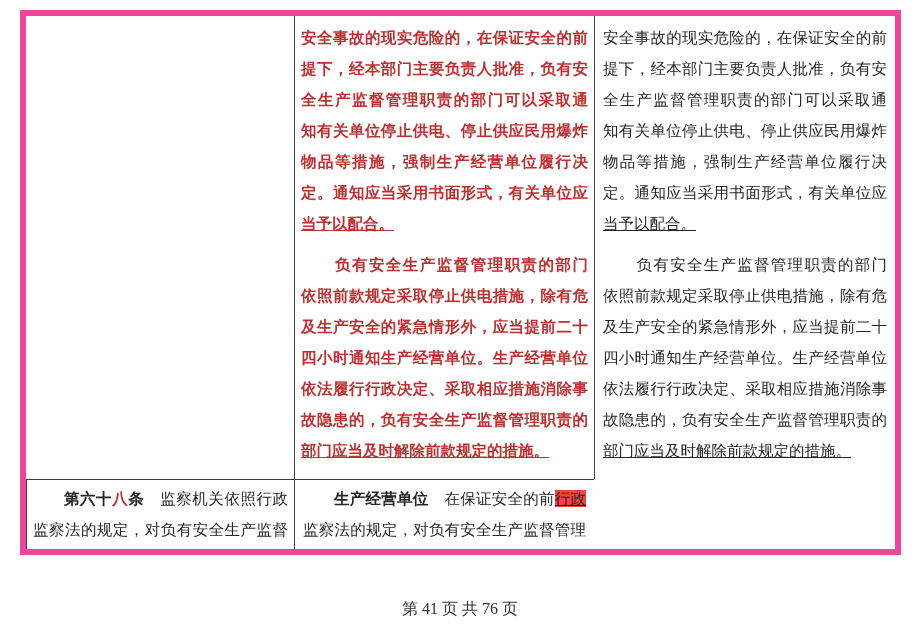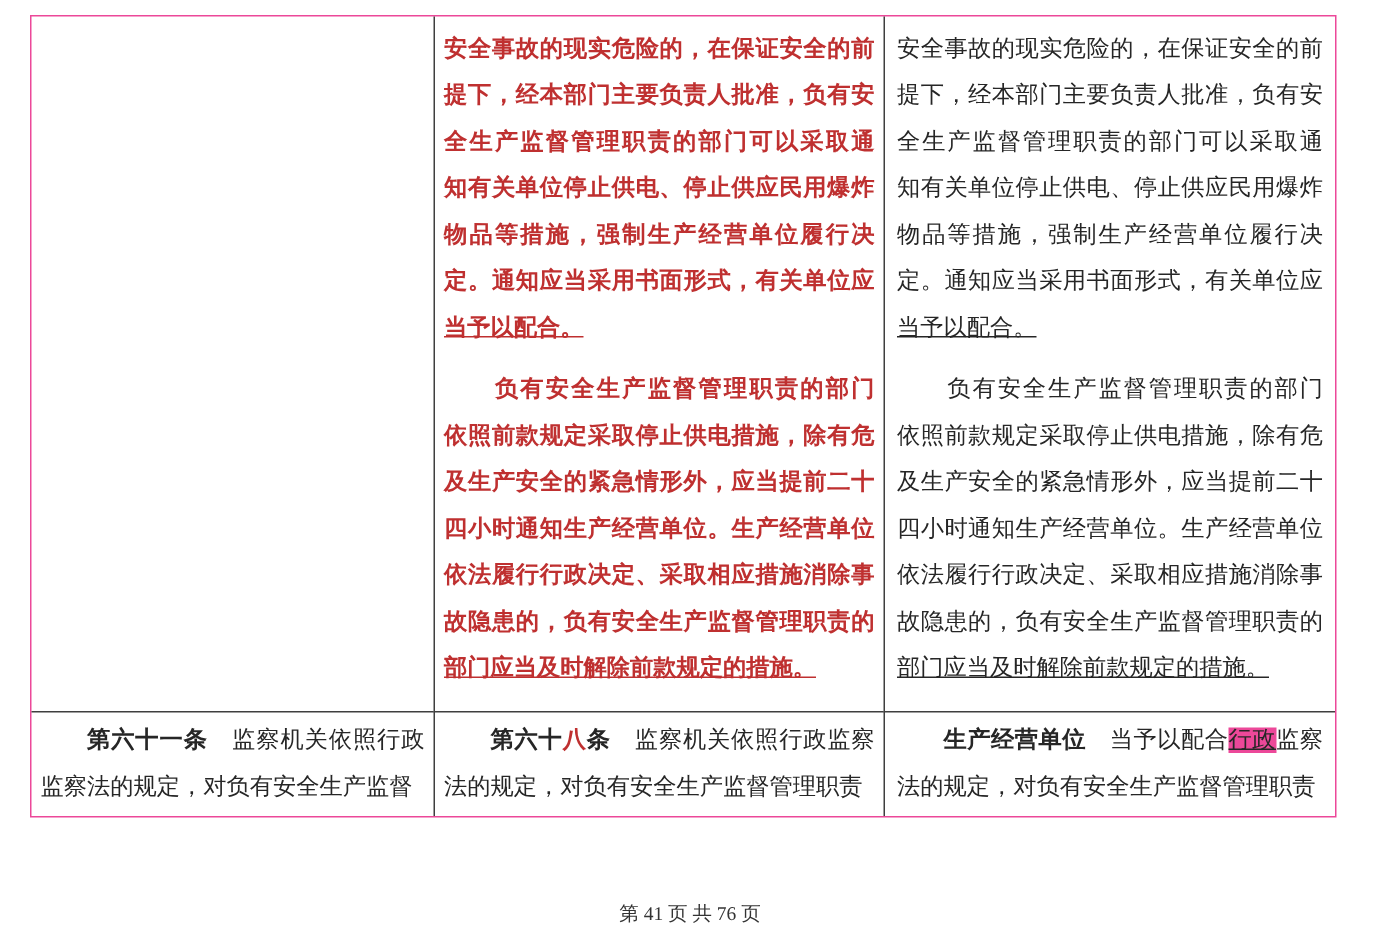--- a/index.html
+++ b/index.html
@@ -5,45 +5,45 @@
   html,body{margin:0;padding:0;}
   body{
     width:920px;height:628px;position:relative;background:#ffffff;
     font-family:"Liberation Serif",serif;color:#262626;overflow:hidden;
   }
   .doc-table{
     position:absolute;left:20px;top:10px;
     display:grid;
     grid-template-columns:268px 300px 301px;
     grid-template-rows:463px 70px;
-    border:1px solid #ec4899;
+    border:6px solid #ec4899;
     background:#ffffff;
   }
   .cell{
     box-sizing:border-box;
     padding:6px 6px 0 6px;
     font-size:15.5px;line-height:31px;
     overflow:hidden;
   }
   .cell.c2,.cell.c3{border-left:1px solid #3f3f3f;}
   .cell.r2{border-top:1px solid #3f3f3f;padding-top:3px;}
   .cell.c3{padding:6px 8px 0 8px;}
   .cell.c3.r2{padding-top:3px;}
   .red-text{color:#bf3030;font-weight:700;}
   .para{margin:0;}
   .para + .para{margin-top:10px;}
   .tline{text-align:justify;text-align-last:justify;}
   .tline.tlast{text-align-last:left;text-decoration:underline;}
   .row2-text{margin:0;text-indent:2em;text-align:justify;}
   .seg-bold{font-weight:700;}
   .seg-bold-red{font-weight:700;color:#bf3030;}
-  .seg-highlight{background:#ec4899;text-decoration:underline;}
+  .seg-highlight{background:#ef4444;text-decoration:underline;}
   .footer{
     position:absolute;left:0;top:600px;width:920px;
-    text-align:center;font-size:13px;color:#333333;line-height:18px;
+    text-align:center;font-size:16px;color:#333333;line-height:18px;
   }
 </style>
 </head>
 <body>
 
 <div class="doc-table">
 
   <div class="cell c1 r1"></div>
 
   <div class="cell c2 r1 red-text">
@@ -81,27 +81,24 @@
         <div class="tline">　　负有安全生产监督管理职责的部门</div>
         <div class="tline">依照前款规定采取停止供电措施，除有危</div>
         <div class="tline">及生产安全的紧急情形外，应当提前二十</div>
         <div class="tline">四小时通知生产经营单位。生产经营单位</div>
         <div class="tline">依法履行行政决定、采取相应措施消除事</div>
         <div class="tline">故隐患的，负有安全生产监督管理职责的</div>
         <div class="tline tlast">部门应当及时解除前款规定的措施。</div>
       </div>
   </div>
 
-  <div class="cell c1 r2">
-    <div class="row2-text"><span class="seg-bold">第六十一条</span><span class="seg-normal">　监察机关依照行政监察法的规定，对负有安全生产监督</span></div>
-  </div>
 
   <div class="cell c2 r2">
     <div class="row2-text"><span class="seg-bold">第六十</span><span class="seg-bold-red">八</span><span class="seg-bold">条</span><span class="seg-normal">　监察机关依照行政监察法的规定，对负有安全生产监督管理职责</span></div>
   </div>
 
   <div class="cell c3 r2">
-    <div class="row2-text"><span class="seg-bold">生产经营单位</span><span class="seg-normal">　当予以配合</span><span class="seg-highlight">行政</span><span class="seg-normal">监察法的规定，对负有安全生产监督管理职责</span></div>
+    <div class="row2-text"><span class="seg-bold">生产经营单位</span><span class="seg-normal">　在保证安全的前</span><span class="seg-highlight">行政</span><span class="seg-normal">监察法的规定，对负有安全生产监督管理职责</span></div>
   </div>
 
 </div>
 
 <div class="footer">第 41 页 共 76 页</div>
 
 </body></html>

